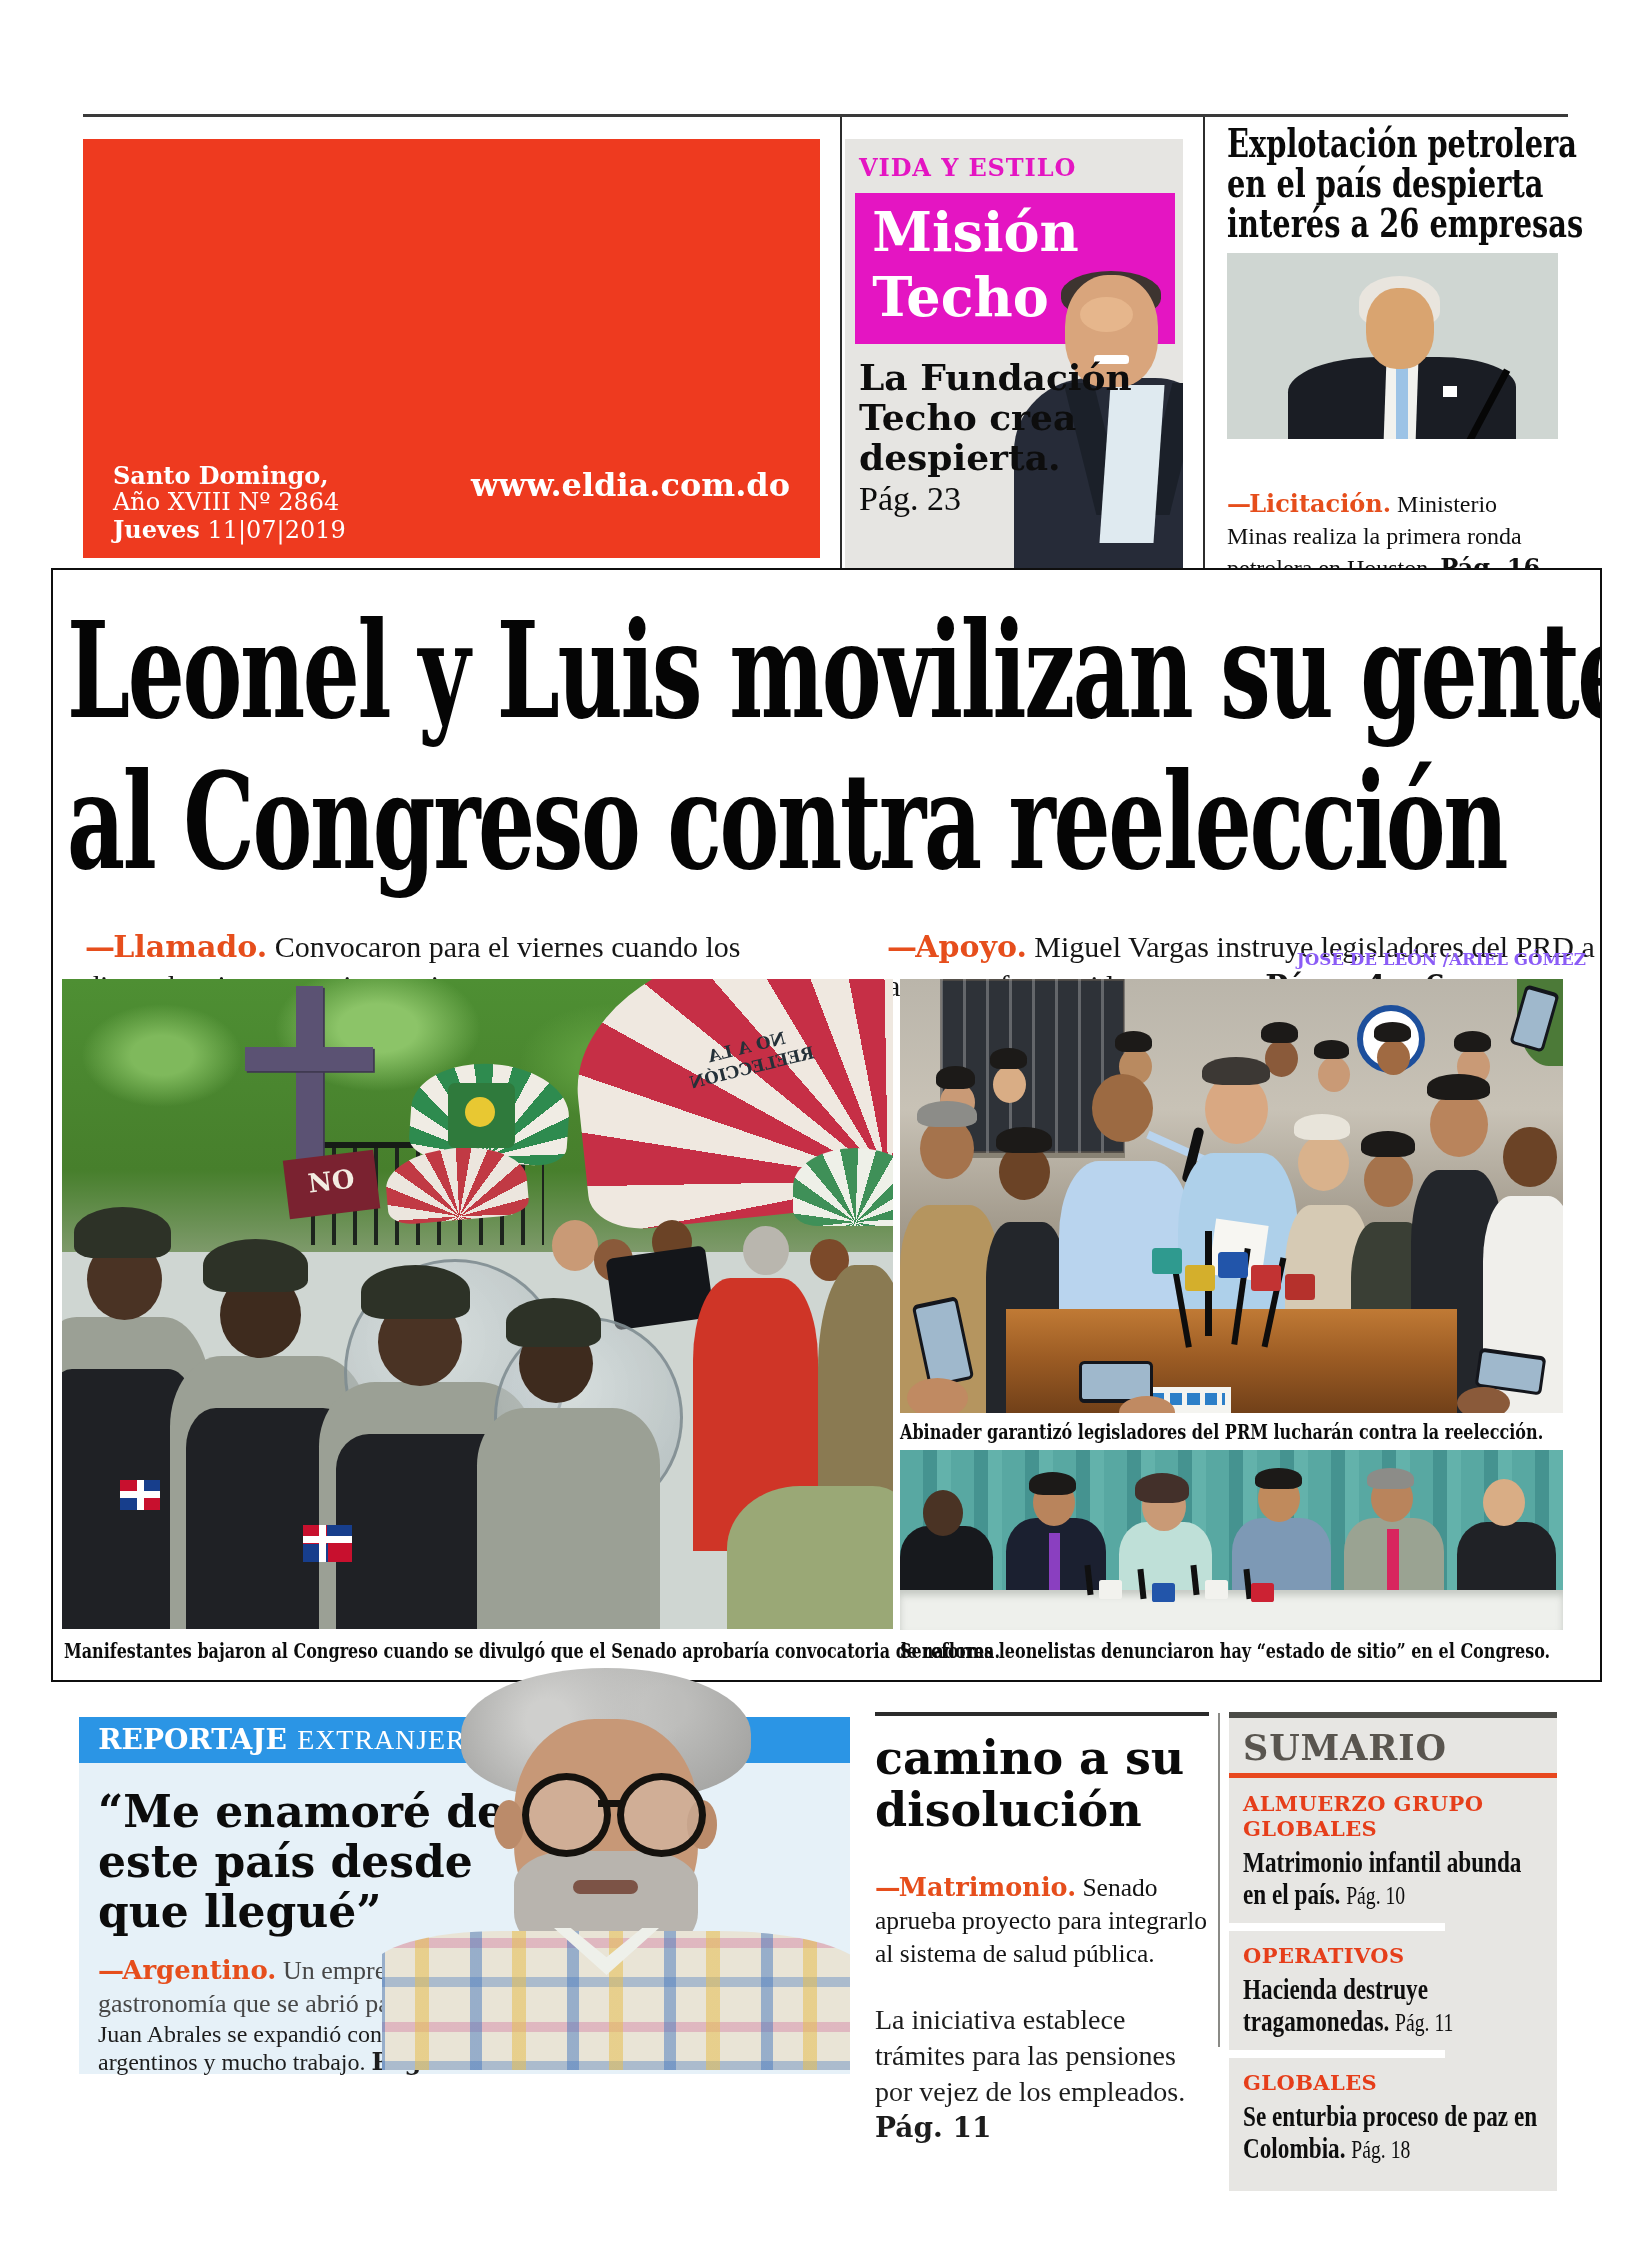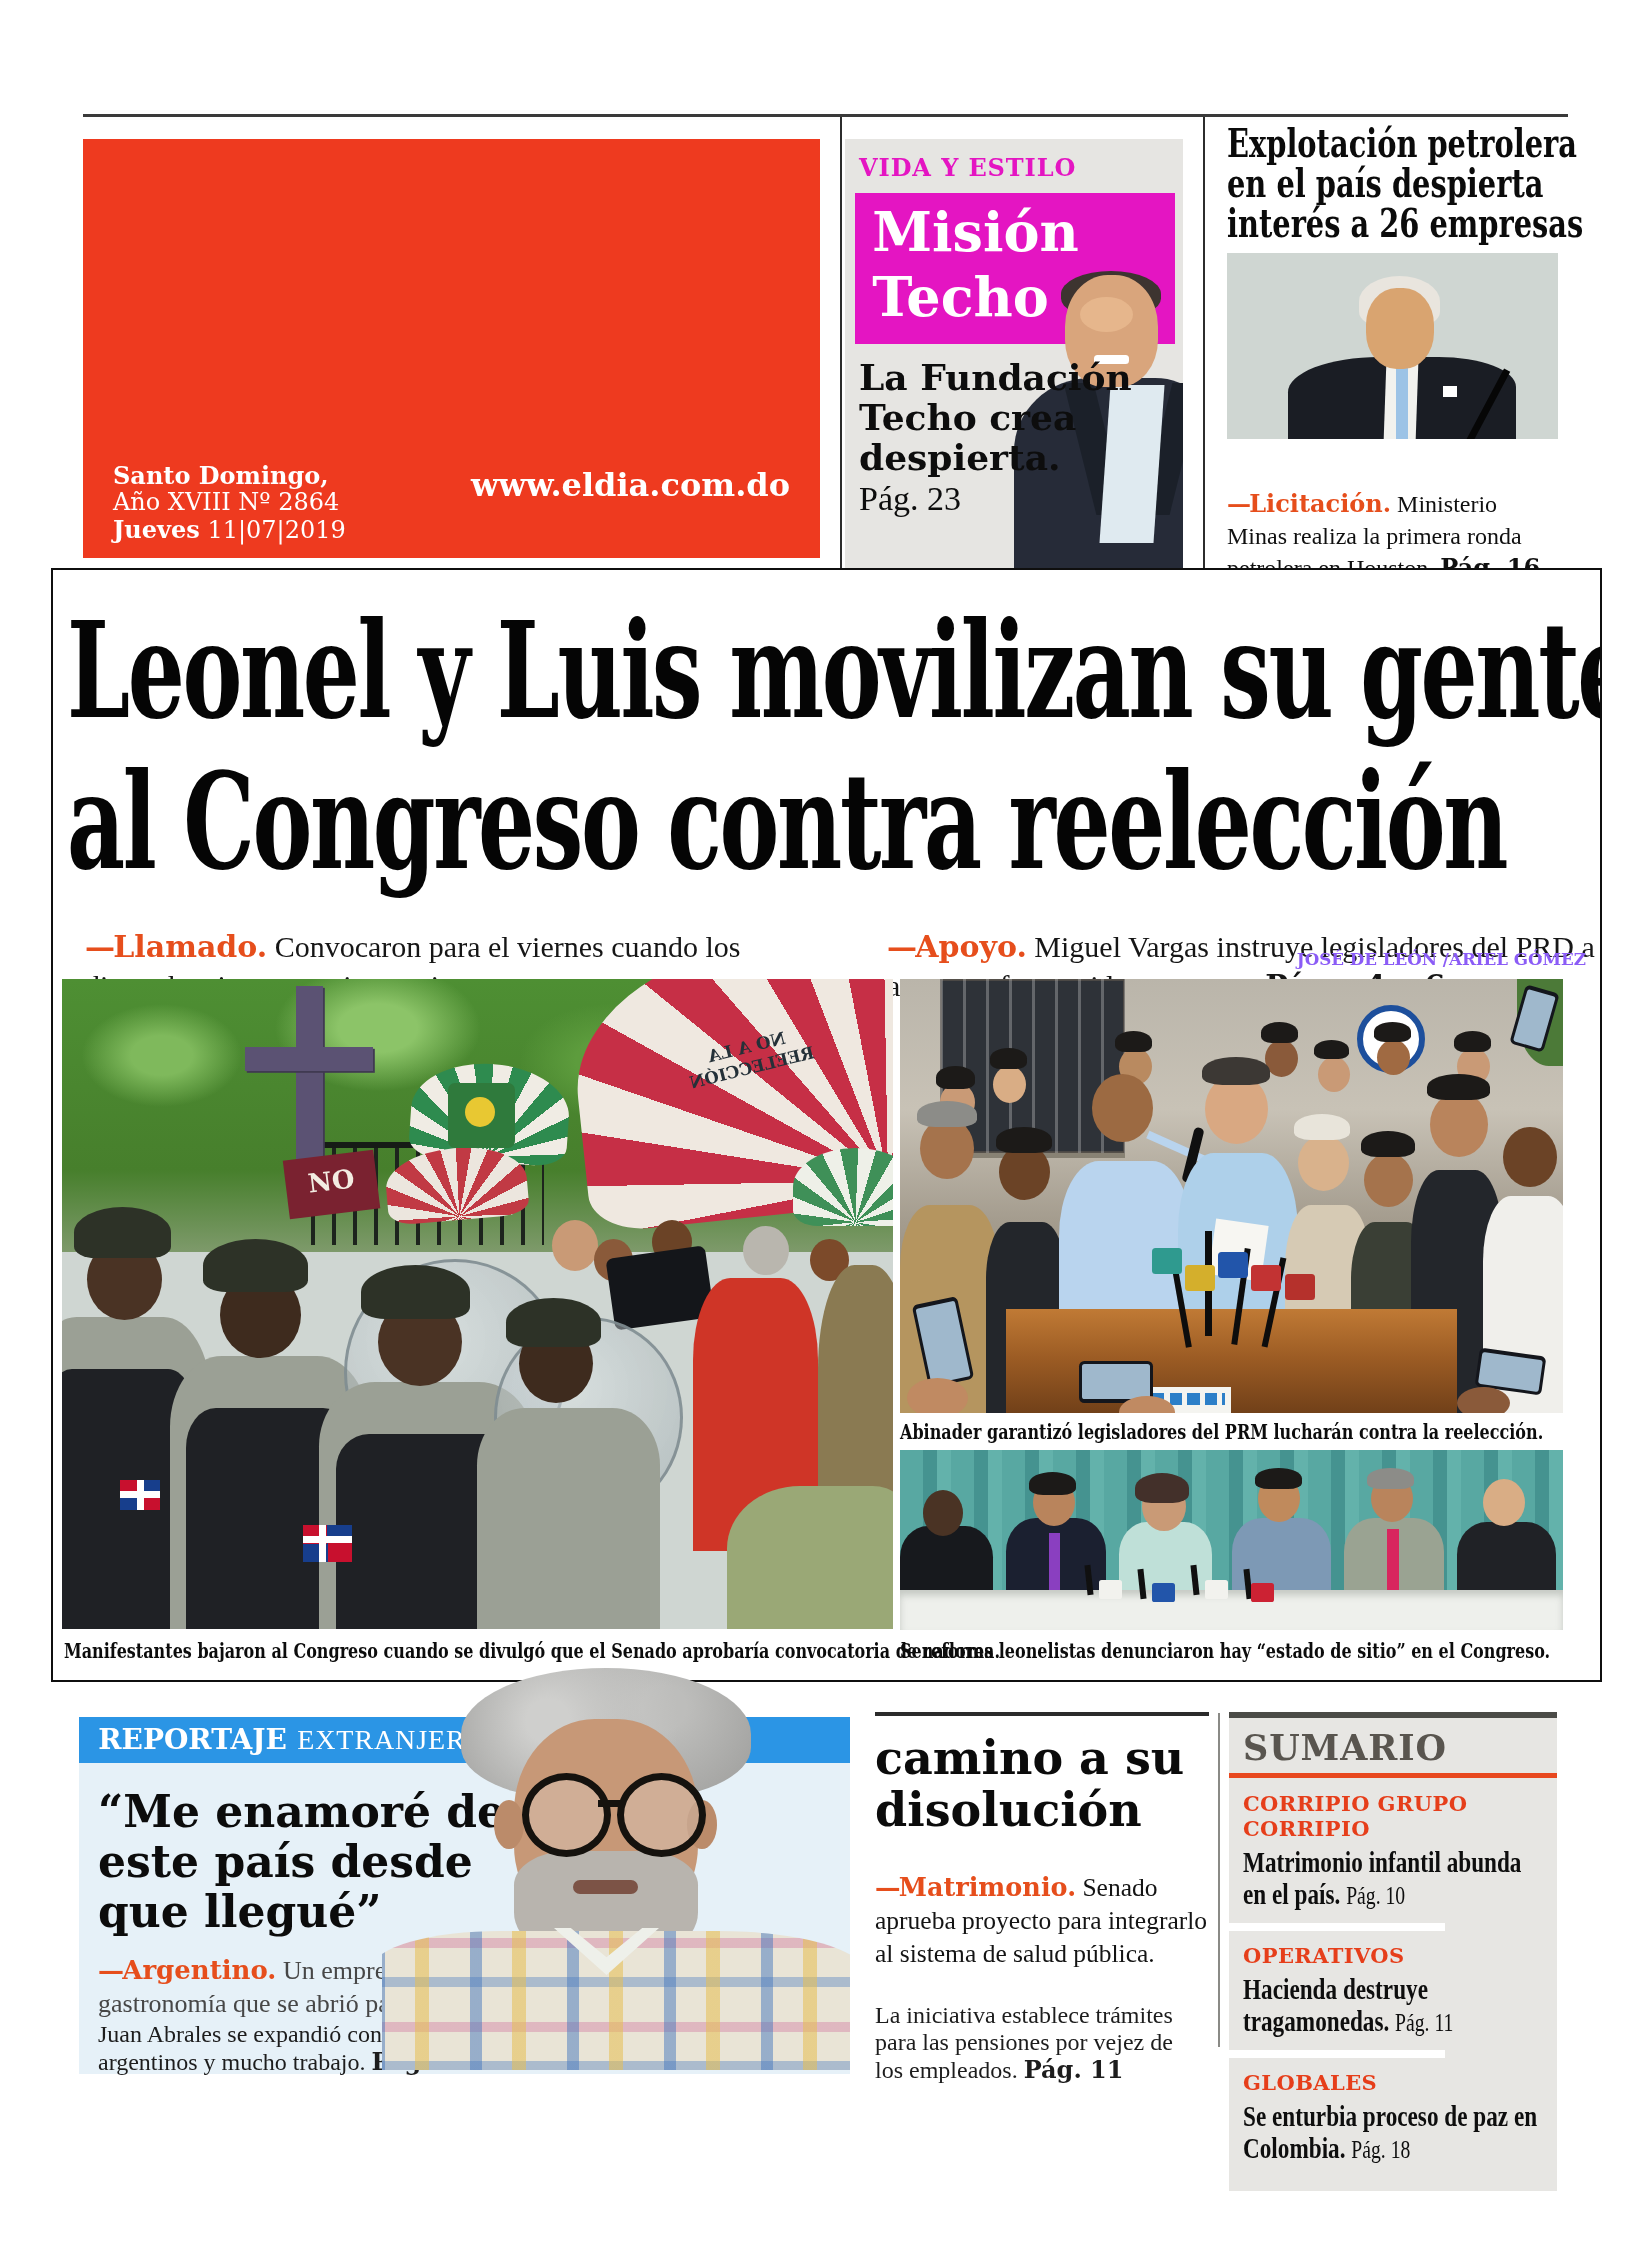--- a/index.html
+++ b/index.html
@@ -193,21 +193,21 @@
        repeating-linear-gradient(90deg,rgba(70,120,190,.5) 0 12.3px,rgba(0,0,0,0) 12.3px 42px,rgba(230,190,80,.55) 42px 56px,rgba(0,0,0,0) 56px 97px),
        repeating-linear-gradient(0deg,rgba(70,120,190,.38) 0 10.5px,rgba(0,0,0,0) 10.5px 39px,rgba(200,80,140,.3) 39px 49px,rgba(0,0,0,0) 49px 84px);}
   .arg-collar{position:absolute;left:172px;top:260px;width:105px;height:47px;background:#eef0ea;
      clip-path:polygon(0 0,50% 100%,100% 0,84% 0,50% 62%,16% 0);}
 
   
   .idss{position:absolute;left:875px;top:1712px;width:334px;}
   .idss-rule{height:3.5px;background:#2b2b2b;margin-bottom:16px;}
   .idss-hl{font-family:"DejaVu Serif",serif;font-weight:bold;font-size:46px;line-height:52px;color:#0b0b0b;}
   .idss-deck{margin-top:35px;font-size:25.5px;line-height:33px;color:#141414;}
-  .idss-note{margin-top:32px;font-size:24px;line-height:27px;color:#1d1d1d;width:325px;}
+  .idss-note{margin-top:32px;font-size:28px;line-height:36px;color:#1d1d1d;width:325px;}
 
   .vdiv3{position:absolute;left:1218px;top:1713px;width:1.8px;height:334px;background:#8a8a86;}
 
   
   .sumario{position:absolute;left:1229px;top:1712px;width:328px;background:#E7E6E3;padding-bottom:14px;}
   .sum-rule-dark{height:6.1px;background:#4b4b47;}
   .sum-title{margin:8.8px 0 5.3px 14px;font-family:"DejaVu Serif",serif;font-weight:bold;font-size:35px;
      color:#59554f;letter-spacing:0.9px;}
   .sum-rule-orange{height:5.3px;background:#E8481F;}
   .sum-item{padding:12.3px 0 10.5px 14px;}
@@ -487,21 +487,21 @@
   </section>
 
   <div class="vdiv3"></div>
 
   <section class="sumario">
     <div class="sum-rule-dark"></div>
     <div class="sum-title">SUMARIO</div>
     <div class="sum-rule-orange"></div>
 
     <div class="sum-item">
-      <div class="sum-kicker">CORRIPIO GRUPO CORRIPIO</div>
+      <div class="sum-kicker">ALMUERZO GRUPO GLOBALES</div>
       <div class="sum-text"><b class="b">Matrimonio infantil abunda en el país.</b> <span class="sum-page">Pág. 10</span></div>
     </div>
     <div class="sum-sep"></div>
     <div class="sum-item">
       <div class="sum-kicker">OPERATIVOS</div>
       <div class="sum-text"><b class="b">Hacienda destruye tragamonedas.</b> <span class="sum-page">Pág. 11</span></div>
     </div>
     <div class="sum-sep"></div>
     <div class="sum-item">
       <div class="sum-kicker">GLOBALES</div>

